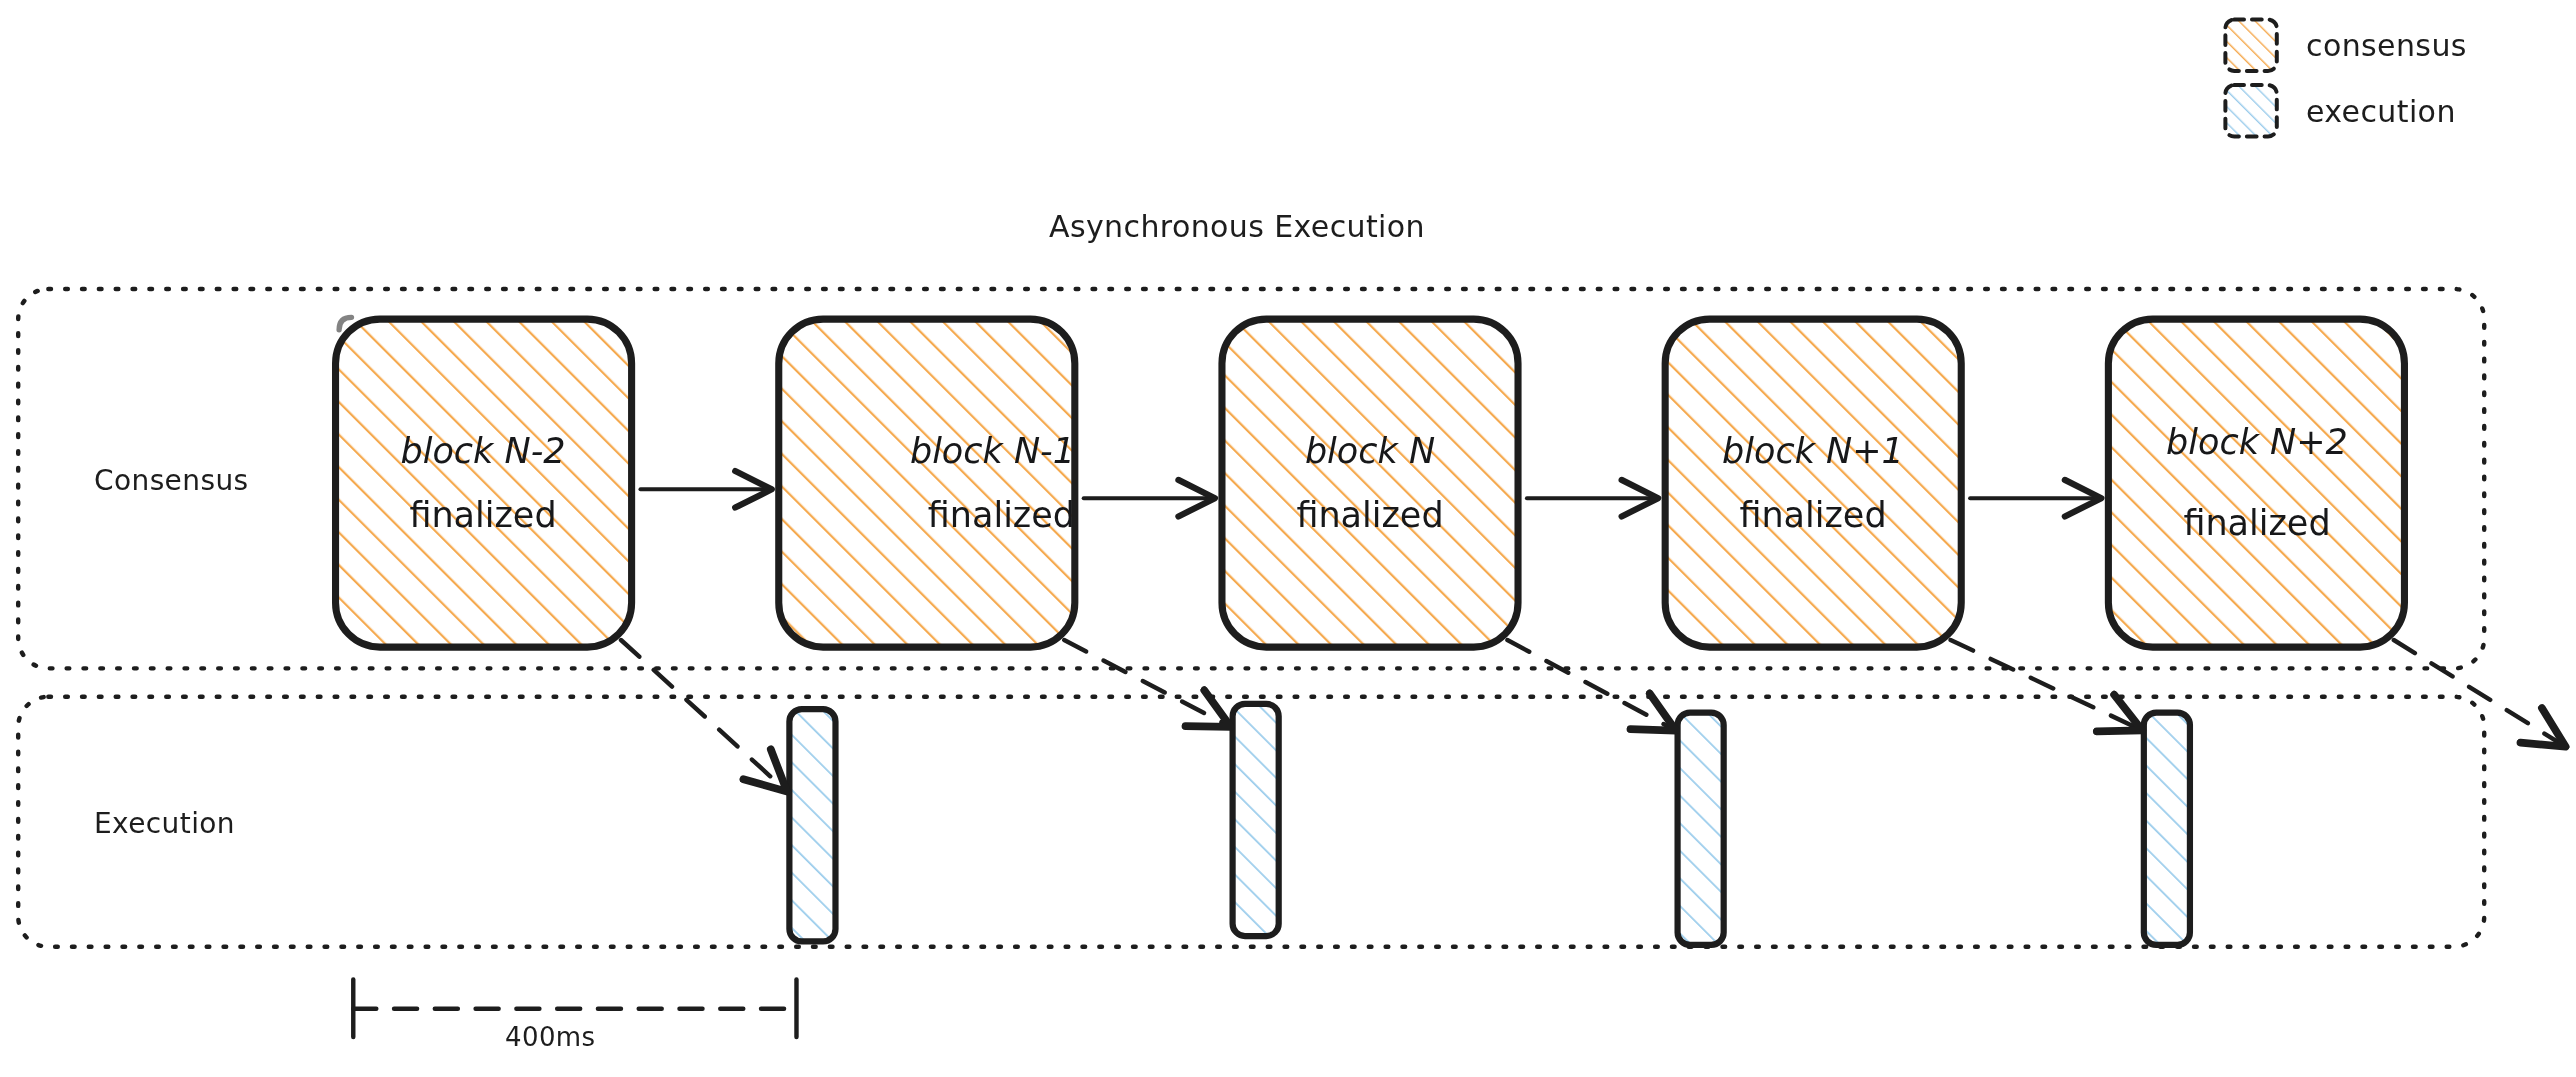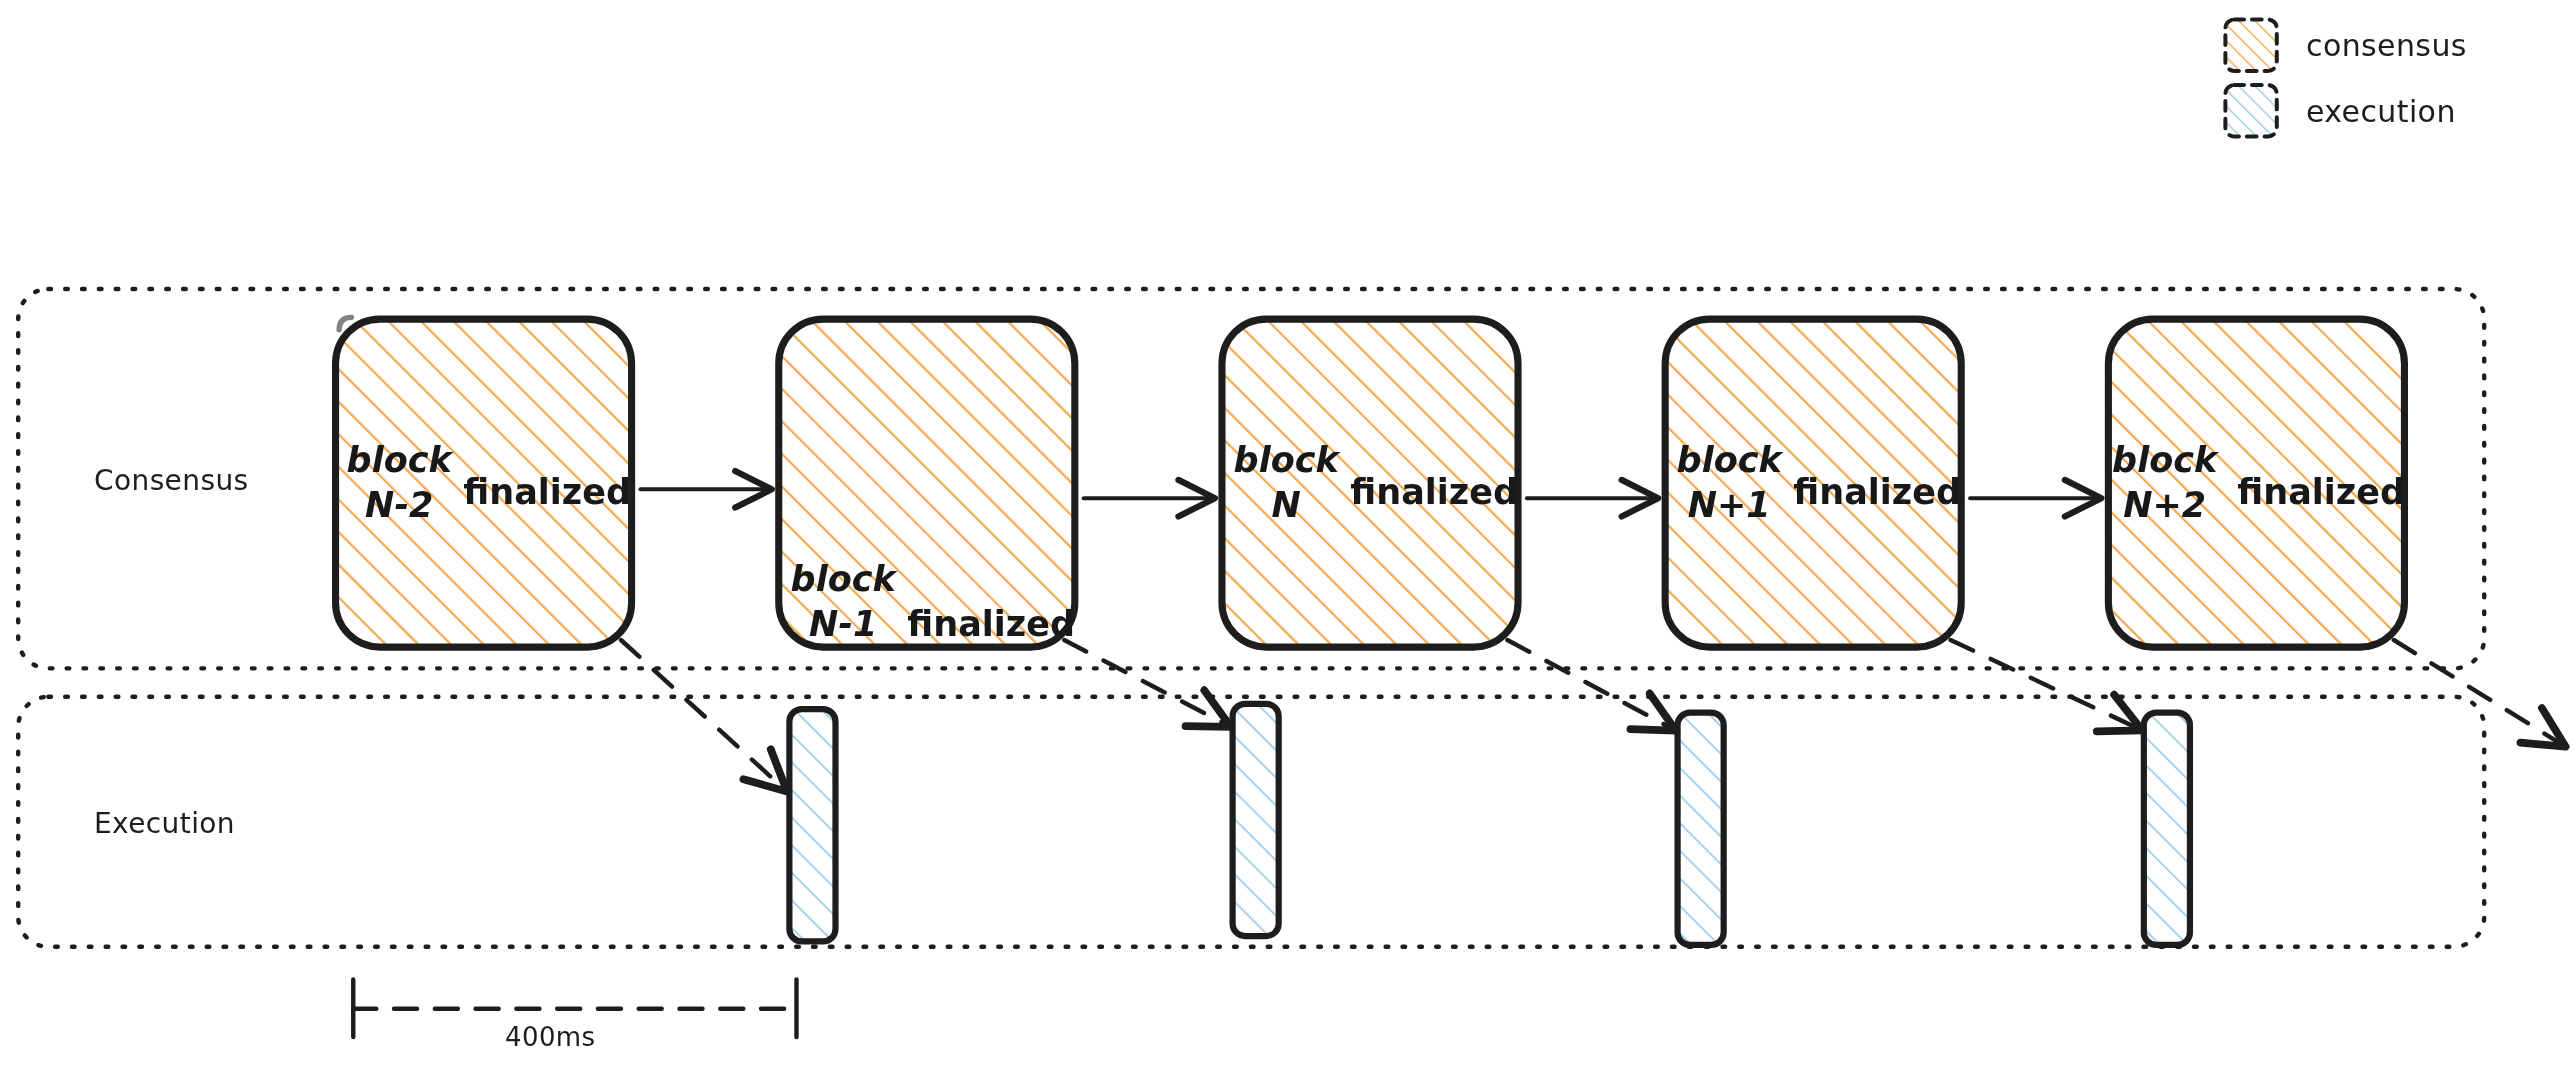--- a/index.html
+++ b/index.html
@@ -17,23 +17,23 @@
   .txt{position:absolute;color:#1d1d1d;white-space:nowrap;
        font-family:"DejaVu Sans", sans-serif;}
 
   .legend-label{font-size:30px;letter-spacing:0.4px;}
   .diagram-title{font-size:30px;letter-spacing:0.4px;}
   .lane-label{font-size:28px;letter-spacing:0.4px;}
   .measure-label{font-size:26px;letter-spacing:0.4px;}
 
   .block-text{
     position:absolute;
-    display:flex;flex-direction:row;align-items:center;justify-content:center;
+    display:flex;flex-direction:column;align-items:center;justify-content:center;
     text-align:center;line-height:1.28;
-    font-size:35px;color:#17181a;pointer-events:none;font-weight:bold;
+    font-size:35px;color:#17181a;pointer-events:none;
   }
   .block-text .ln2{margin-top:19px;}
   .ital{font-style:italic;}
 </style>
 </head>
 <body>
 
 <div id="stage">
 
   <svg width="2576" height="1077" viewBox="0 0 2905 1215">
@@ -115,20 +115,21 @@
     <g>
       <line x1="398" y1="1105" x2="398" y2="1170" stroke="#1d1d1d" stroke-width="5" stroke-linecap="round"></line>
       <line x1="898" y1="1105" x2="898" y2="1170" stroke="#1d1d1d" stroke-width="5" stroke-linecap="round"></line>
       <line x1="398" y1="1138" x2="898" y2="1138" stroke="#1d1d1d" stroke-width="5" stroke-linecap="round" stroke-dasharray="26 20"></line>
     </g>
   </svg>
 
   <div class="txt legend-label" style="left:2306px;top:28px;">consensus</div>
   <div class="txt legend-label" style="left:2306px;top:94px;">execution</div>
 
+  <div class="txt diagram-title" style="left:1049px;top:209px;">Asynchronous Execution</div>
 
   <div class="txt lane-label" style="left:94px;top:464px;">Consensus</div>
   <div class="txt lane-label" style="left:94px;top:807px;">Execution</div>
 
   <div class="block-text" style="left:335px;top:319px;width:296px;height:328px;">
     <span class="ln1 ital">block N-2</span>
     <span class="ln2">finalized</span>
   </div>
   <div class="block-text" style="left:779px;top:319px;width:296px;height:328px;align-items:flex-end;">
     <span class="ln1 ital">block N-1</span>

